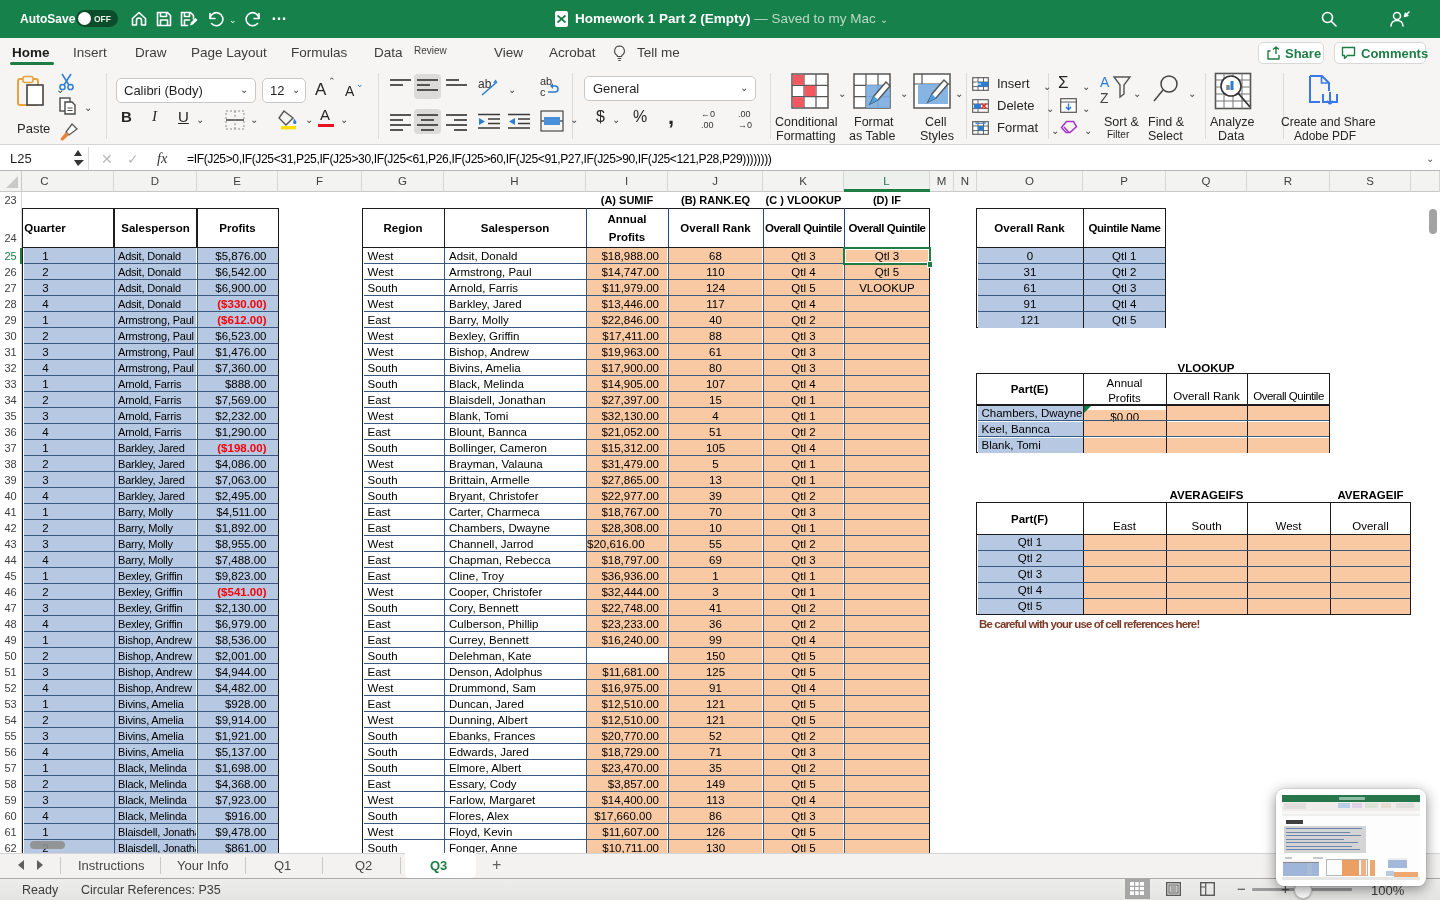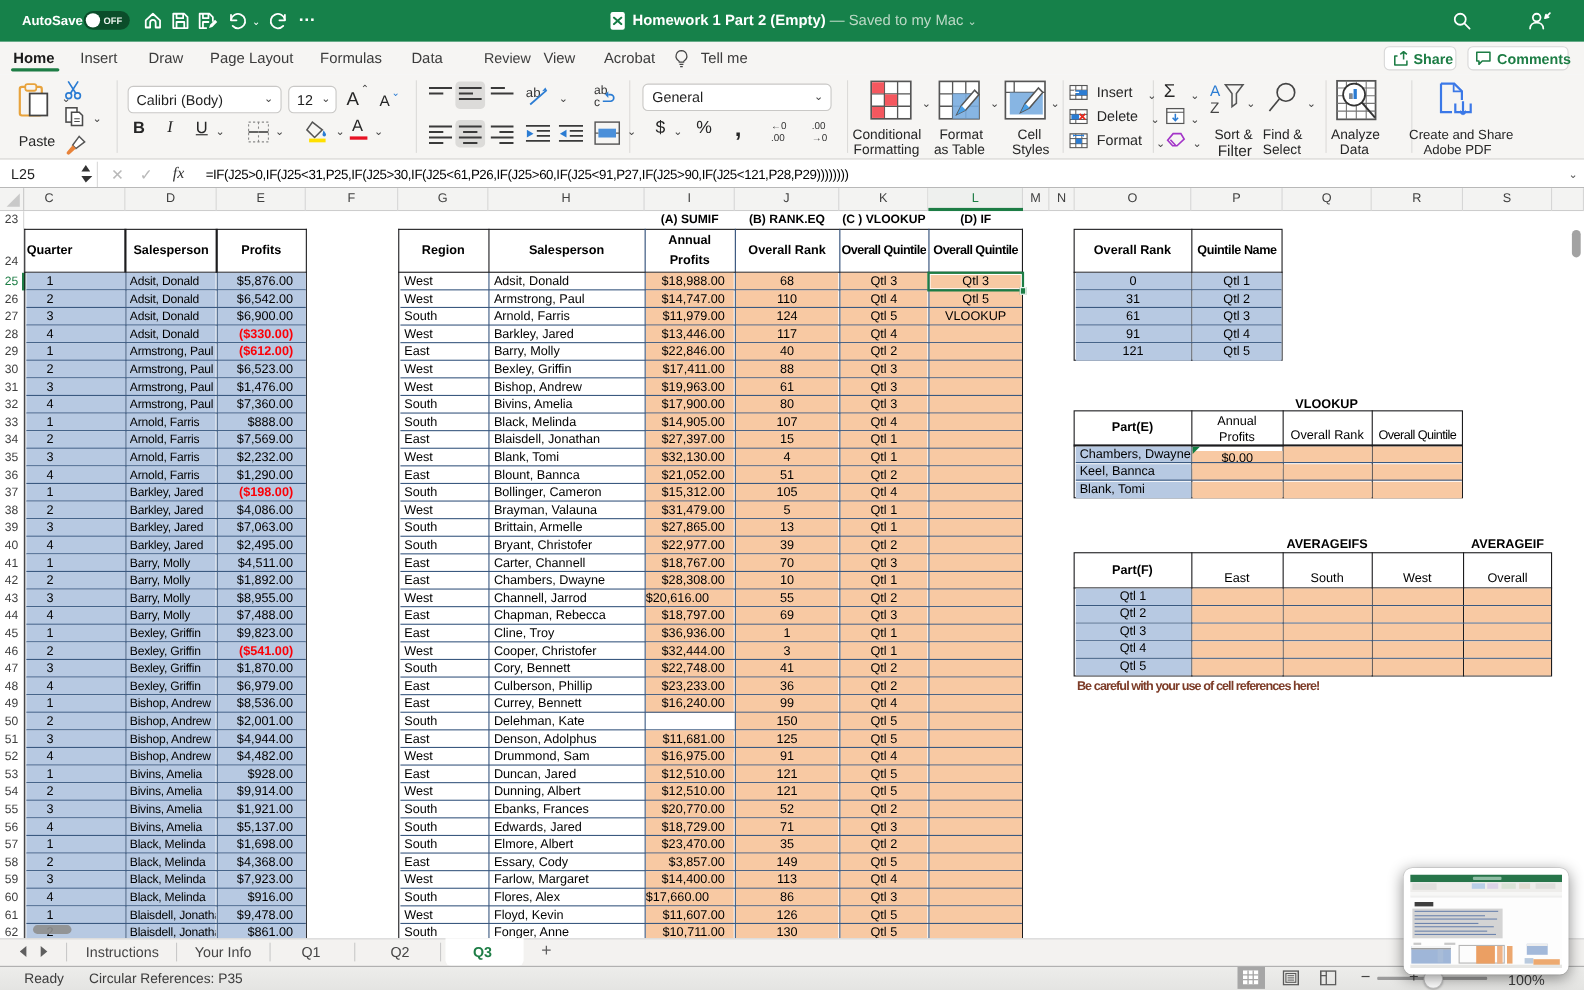--- a/index.html
+++ b/index.html
@@ -64,21 +64,21 @@
       <path stroke="#fff" stroke-width="1.6" fill="none" stroke-linecap="round" stroke-linejoin="round" d="M16.5 6.5 21 2M16.5 6.5l1-3.2M16.5 6.5l3.3-1"></path>
     </svg>
   </div>
 <div class="ab" style="left:0;top:38px;width:1440px;height:30px;background:#f6f5f3;"></div>
 <div class="ab" style="left:12px;top:45px;font-size:13.5px;font-weight:700;color:#1b1b1b;">Home</div>
 <div class="ab" style="left:73px;top:45px;font-size:13.5px;font-weight:400;color:#3c3c3c;">Insert</div>
 <div class="ab" style="left:135px;top:45px;font-size:13.5px;font-weight:400;color:#3c3c3c;">Draw</div>
 <div class="ab" style="left:191px;top:45px;font-size:13.5px;font-weight:400;color:#3c3c3c;">Page Layout</div>
 <div class="ab" style="left:291px;top:45px;font-size:13.5px;font-weight:400;color:#3c3c3c;">Formulas</div>
 <div class="ab" style="left:374px;top:45px;font-size:13.5px;font-weight:400;color:#3c3c3c;">Data</div>
-<div class="ab" style="left:440px;top:45px;font-size:13px;font-weight:400;color:#3c3c3c;">Review</div>
+<div class="ab" style="left:414px;top:45px;font-size:10px;font-weight:400;color:#3c3c3c;">Review</div>
 <div class="ab" style="left:494px;top:45px;font-size:13.5px;font-weight:400;color:#3c3c3c;">View</div>
 <div class="ab" style="left:549px;top:45px;font-size:13.5px;font-weight:400;color:#3c3c3c;">Acrobat</div>
 <div class="ab" style="left:10px;top:62px;width:44px;height:3px;background:#1d7d45;border-radius:2px;"></div>
 <div class="ab" style="left:613px;top:45px;width:14px;height:16px;">
     <svg width="13" height="17" viewBox="0 0 13 17">
       <path d="M6.5 1a5 5 0 0 1 2.6 9.2c-.5.35-.6.8-.6 1.3H4.5c0-.5-.1-.95-.6-1.3A5 5 0 0 1 6.5 1z" stroke="#444" stroke-width="1.1" fill="none"></path>
       <path d="M4.7 13.5h3.6M5.3 15.5h2.4" stroke="#444" stroke-width="1.1"></path>
     </svg>
   </div>
 <div class="ab" style="left:637px;top:45px;font-size:13.5px;color:#3c3c3c;">Tell me</div>
@@ -353,21 +353,21 @@
 <div class="ab" style="left:1084px;top:125px;font-size:10px;color:#444;">⌄</div>
 <div class="ab" style="left:1100px;top:74px;width:40px;height:30px;">
     <svg width="40" height="30" viewBox="0 0 40 30">
       <text x="0" y="13" font-size="14" fill="#2b7cd3" font-family="Liberation Sans">A</text>
       <text x="0" y="29" font-size="14" fill="#444" font-family="Liberation Sans">Z</text>
       <path d="M14 3h16l-6 8v9l-4 3v-12z" fill="none" stroke="#555" stroke-width="1.4"></path>
     </svg>
   </div>
 <div class="ab" style="left:1133px;top:88px;font-size:10px;color:#444;">⌄</div>
 <div class="ab" style="left:1104px;top:115px;font-size:12.5px;color:#262626;">Sort &amp;</div>
-<div class="ab" style="left:1107px;top:129px;font-size:14px;color:#262626;">Filter</div>
+<div class="ab" style="left:1107px;top:129px;font-size:10px;color:#262626;">Filter</div>
 <div class="ab" style="left:1152px;top:74px;width:30px;height:30px;">
     <svg width="30" height="30" viewBox="0 0 30 30">
       <circle cx="17" cy="10" r="8" fill="none" stroke="#444" stroke-width="1.5"></circle>
       <path d="M11 16 2 27" stroke="#444" stroke-width="1.5"></path>
     </svg>
   </div>
 <div class="ab" style="left:1188px;top:88px;font-size:10px;color:#444;">⌄</div>
 <div class="ab" style="left:1148px;top:115px;font-size:12.5px;color:#262626;">Find &amp;</div>
 <div class="ab" style="left:1148px;top:129px;font-size:12.5px;color:#262626;">Select</div>
 <div class="ab" style="left:1214px;top:72px;width:38px;height:38px;">
@@ -566,21 +566,21 @@
 <div class="cell" style="left:23.5px;top:568px;width:90px;height:16px;background:#b7c9e2;color:#000;font-size:11.5px;line-height:16px;text-align:center;padding-right:46px;">1</div>
 <div class="cell" style="left:115px;top:568px;width:81px;height:16px;background:#b7c9e2;color:#000;font-size:11px;line-height:16px;padding-left:3px;text-align:left;letter-spacing:-0.2px;">Bexley, Griffin</div>
 <div class="cell" style="left:198px;top:568px;width:79.5px;height:16px;background:#b7c9e2;color:#000;font-size:11.5px;line-height:16px;padding-right:11px;text-align:right;">$9,823.00</div>
 <div class="ab" style="left:23.5px;top:583px;width:254px;height:1px;background:#3a5980;"></div>
 <div class="cell" style="left:23.5px;top:584px;width:90px;height:16px;background:#b7c9e2;color:#000;font-size:11.5px;line-height:16px;text-align:center;padding-right:46px;">2</div>
 <div class="cell" style="left:115px;top:584px;width:81px;height:16px;background:#b7c9e2;color:#000;font-size:11px;line-height:16px;padding-left:3px;text-align:left;letter-spacing:-0.2px;">Bexley, Griffin</div>
 <div class="cell" style="left:198px;top:584px;width:79.5px;height:16px;background:#b7c9e2;font-weight:700;color:#fb0007;font-size:11.5px;line-height:16px;padding-right:11px;text-align:right;">($541.00)</div>
 <div class="ab" style="left:23.5px;top:599px;width:254px;height:1px;background:#3a5980;"></div>
 <div class="cell" style="left:23.5px;top:600px;width:90px;height:16px;background:#b7c9e2;color:#000;font-size:11.5px;line-height:16px;text-align:center;padding-right:46px;">3</div>
 <div class="cell" style="left:115px;top:600px;width:81px;height:16px;background:#b7c9e2;color:#000;font-size:11px;line-height:16px;padding-left:3px;text-align:left;letter-spacing:-0.2px;">Bexley, Griffin</div>
-<div class="cell" style="left:198px;top:600px;width:79.5px;height:16px;background:#b7c9e2;color:#000;font-size:11.5px;line-height:16px;padding-right:11px;text-align:right;">$1,870.00</div>
+<div class="cell" style="left:198px;top:600px;width:79.5px;height:16px;background:#b7c9e2;color:#000;font-size:11.5px;line-height:16px;padding-right:11px;text-align:right;">$2,130.00</div>
 <div class="ab" style="left:23.5px;top:615px;width:254px;height:1px;background:#3a5980;"></div>
 <div class="cell" style="left:23.5px;top:616px;width:90px;height:16px;background:#b7c9e2;color:#000;font-size:11.5px;line-height:16px;text-align:center;padding-right:46px;">4</div>
 <div class="cell" style="left:115px;top:616px;width:81px;height:16px;background:#b7c9e2;color:#000;font-size:11px;line-height:16px;padding-left:3px;text-align:left;letter-spacing:-0.2px;">Bexley, Griffin</div>
 <div class="cell" style="left:198px;top:616px;width:79.5px;height:16px;background:#b7c9e2;color:#000;font-size:11.5px;line-height:16px;padding-right:11px;text-align:right;">$6,979.00</div>
 <div class="ab" style="left:23.5px;top:631px;width:254px;height:1px;background:#3a5980;"></div>
 <div class="cell" style="left:23.5px;top:632px;width:90px;height:16px;background:#b7c9e2;color:#000;font-size:11.5px;line-height:16px;text-align:center;padding-right:46px;">1</div>
 <div class="cell" style="left:115px;top:632px;width:81px;height:16px;background:#b7c9e2;color:#000;font-size:11px;line-height:16px;padding-left:3px;text-align:left;letter-spacing:-0.2px;">Bishop, Andrew</div>
 <div class="cell" style="left:198px;top:632px;width:79.5px;height:16px;background:#b7c9e2;color:#000;font-size:11.5px;line-height:16px;padding-right:11px;text-align:right;">$8,536.00</div>
 <div class="ab" style="left:23.5px;top:647px;width:254px;height:1px;background:#3a5980;"></div>
 <div class="cell" style="left:23.5px;top:648px;width:90px;height:16px;background:#b7c9e2;color:#000;font-size:11.5px;line-height:16px;text-align:center;padding-right:46px;">2</div>
@@ -759,21 +759,21 @@
 <div class="cell" style="left:845px;top:472px;width:84px;height:16px;background:#f8c9a3;color:#000;font-size:11.5px;line-height:16px;text-align:center;"></div>
 <div class="ab" style="left:363.5px;top:487px;width:565px;height:1px;background:#3a5980;"></div>
 <div class="cell" style="left:363.5px;top:488px;width:80px;height:16px;color:#000;font-size:11.5px;line-height:16px;padding-left:4px;text-align:left;">South</div>
 <div class="cell" style="left:445px;top:488px;width:140px;height:16px;color:#000;font-size:11.5px;line-height:16px;padding-left:4px;text-align:left;">Bryant, Christofer</div>
 <div class="cell" style="left:587px;top:488px;width:80px;height:16px;background:#f8c9a3;color:#000;font-size:11.5px;line-height:16px;padding-right:8px;text-align:right;">$22,977.00</div>
 <div class="cell" style="left:669px;top:488px;width:93px;height:16px;background:#f8c9a3;color:#000;font-size:11.5px;line-height:16px;text-align:center;">39</div>
 <div class="cell" style="left:764px;top:488px;width:79px;height:16px;background:#f8c9a3;color:#000;font-size:11.5px;line-height:16px;text-align:center;">Qtl 2</div>
 <div class="cell" style="left:845px;top:488px;width:84px;height:16px;background:#f8c9a3;color:#000;font-size:11.5px;line-height:16px;text-align:center;"></div>
 <div class="ab" style="left:363.5px;top:503px;width:565px;height:1px;background:#3a5980;"></div>
 <div class="cell" style="left:363.5px;top:504px;width:80px;height:16px;color:#000;font-size:11.5px;line-height:16px;padding-left:4px;text-align:left;">East</div>
-<div class="cell" style="left:445px;top:504px;width:140px;height:16px;color:#000;font-size:11.5px;line-height:16px;padding-left:4px;text-align:left;">Carter, Channell</div>
+<div class="cell" style="left:445px;top:504px;width:140px;height:16px;color:#000;font-size:11.5px;line-height:16px;padding-left:4px;text-align:left;">Carter, Charmeca</div>
 <div class="cell" style="left:587px;top:504px;width:80px;height:16px;background:#f8c9a3;color:#000;font-size:11.5px;line-height:16px;padding-right:8px;text-align:right;">$18,767.00</div>
 <div class="cell" style="left:669px;top:504px;width:93px;height:16px;background:#f8c9a3;color:#000;font-size:11.5px;line-height:16px;text-align:center;">70</div>
 <div class="cell" style="left:764px;top:504px;width:79px;height:16px;background:#f8c9a3;color:#000;font-size:11.5px;line-height:16px;text-align:center;">Qtl 3</div>
 <div class="cell" style="left:845px;top:504px;width:84px;height:16px;background:#f8c9a3;color:#000;font-size:11.5px;line-height:16px;text-align:center;"></div>
 <div class="ab" style="left:363.5px;top:519px;width:565px;height:1px;background:#3a5980;"></div>
 <div class="cell" style="left:363.5px;top:520px;width:80px;height:16px;color:#000;font-size:11.5px;line-height:16px;padding-left:4px;text-align:left;">East</div>
 <div class="cell" style="left:445px;top:520px;width:140px;height:16px;color:#000;font-size:11.5px;line-height:16px;padding-left:4px;text-align:left;">Chambers, Dwayne</div>
 <div class="cell" style="left:587px;top:520px;width:80px;height:16px;background:#f8c9a3;color:#000;font-size:11.5px;line-height:16px;padding-right:8px;text-align:right;">$28,308.00</div>
 <div class="cell" style="left:669px;top:520px;width:93px;height:16px;background:#f8c9a3;color:#000;font-size:11.5px;line-height:16px;text-align:center;">10</div>
 <div class="cell" style="left:764px;top:520px;width:79px;height:16px;background:#f8c9a3;color:#000;font-size:11.5px;line-height:16px;text-align:center;">Qtl 1</div>
@@ -893,21 +893,21 @@
 <div class="ab" style="left:363.5px;top:791px;width:565px;height:1px;background:#3a5980;"></div>
 <div class="cell" style="left:363.5px;top:792px;width:80px;height:16px;color:#000;font-size:11.5px;line-height:16px;padding-left:4px;text-align:left;">West</div>
 <div class="cell" style="left:445px;top:792px;width:140px;height:16px;color:#000;font-size:11.5px;line-height:16px;padding-left:4px;text-align:left;">Farlow, Margaret</div>
 <div class="cell" style="left:587px;top:792px;width:80px;height:16px;background:#f8c9a3;color:#000;font-size:11.5px;line-height:16px;padding-right:8px;text-align:right;">$14,400.00</div>
 <div class="cell" style="left:669px;top:792px;width:93px;height:16px;background:#f8c9a3;color:#000;font-size:11.5px;line-height:16px;text-align:center;">113</div>
 <div class="cell" style="left:764px;top:792px;width:79px;height:16px;background:#f8c9a3;color:#000;font-size:11.5px;line-height:16px;text-align:center;">Qtl 4</div>
 <div class="cell" style="left:845px;top:792px;width:84px;height:16px;background:#f8c9a3;color:#000;font-size:11.5px;line-height:16px;text-align:center;"></div>
 <div class="ab" style="left:363.5px;top:807px;width:565px;height:1px;background:#3a5980;"></div>
 <div class="cell" style="left:363.5px;top:808px;width:80px;height:16px;color:#000;font-size:11.5px;line-height:16px;padding-left:4px;text-align:left;">South</div>
 <div class="cell" style="left:445px;top:808px;width:140px;height:16px;color:#000;font-size:11.5px;line-height:16px;padding-left:4px;text-align:left;">Flores, Alex</div>
-<div class="cell" style="left:587px;top:808px;width:80px;height:16px;background:#f8c9a3;color:#000;font-size:11.5px;line-height:16px;padding-right:8px;text-align:left;">$17,660.00</div>
+<div class="cell" style="left:587px;top:808px;width:80px;height:16px;background:#f8c9a3;color:#000;font-size:11.5px;line-height:16px;padding-right:8px;text-align:center;">$17,660.00</div>
 <div class="cell" style="left:669px;top:808px;width:93px;height:16px;background:#f8c9a3;color:#000;font-size:11.5px;line-height:16px;text-align:center;">86</div>
 <div class="cell" style="left:764px;top:808px;width:79px;height:16px;background:#f8c9a3;color:#000;font-size:11.5px;line-height:16px;text-align:center;">Qtl 3</div>
 <div class="cell" style="left:845px;top:808px;width:84px;height:16px;background:#f8c9a3;color:#000;font-size:11.5px;line-height:16px;text-align:center;"></div>
 <div class="ab" style="left:363.5px;top:823px;width:565px;height:1px;background:#3a5980;"></div>
 <div class="cell" style="left:363.5px;top:824px;width:80px;height:16px;color:#000;font-size:11.5px;line-height:16px;padding-left:4px;text-align:left;">West</div>
 <div class="cell" style="left:445px;top:824px;width:140px;height:16px;color:#000;font-size:11.5px;line-height:16px;padding-left:4px;text-align:left;">Floyd, Kevin</div>
 <div class="cell" style="left:587px;top:824px;width:80px;height:16px;background:#f8c9a3;color:#000;font-size:11.5px;line-height:16px;padding-right:8px;text-align:right;">$11,607.00</div>
 <div class="cell" style="left:669px;top:824px;width:93px;height:16px;background:#f8c9a3;color:#000;font-size:11.5px;line-height:16px;text-align:center;">126</div>
 <div class="cell" style="left:764px;top:824px;width:79px;height:16px;background:#f8c9a3;color:#000;font-size:11.5px;line-height:16px;text-align:center;">Qtl 5</div>
 <div class="cell" style="left:845px;top:824px;width:84px;height:16px;background:#f8c9a3;color:#000;font-size:11.5px;line-height:16px;text-align:center;"></div>

